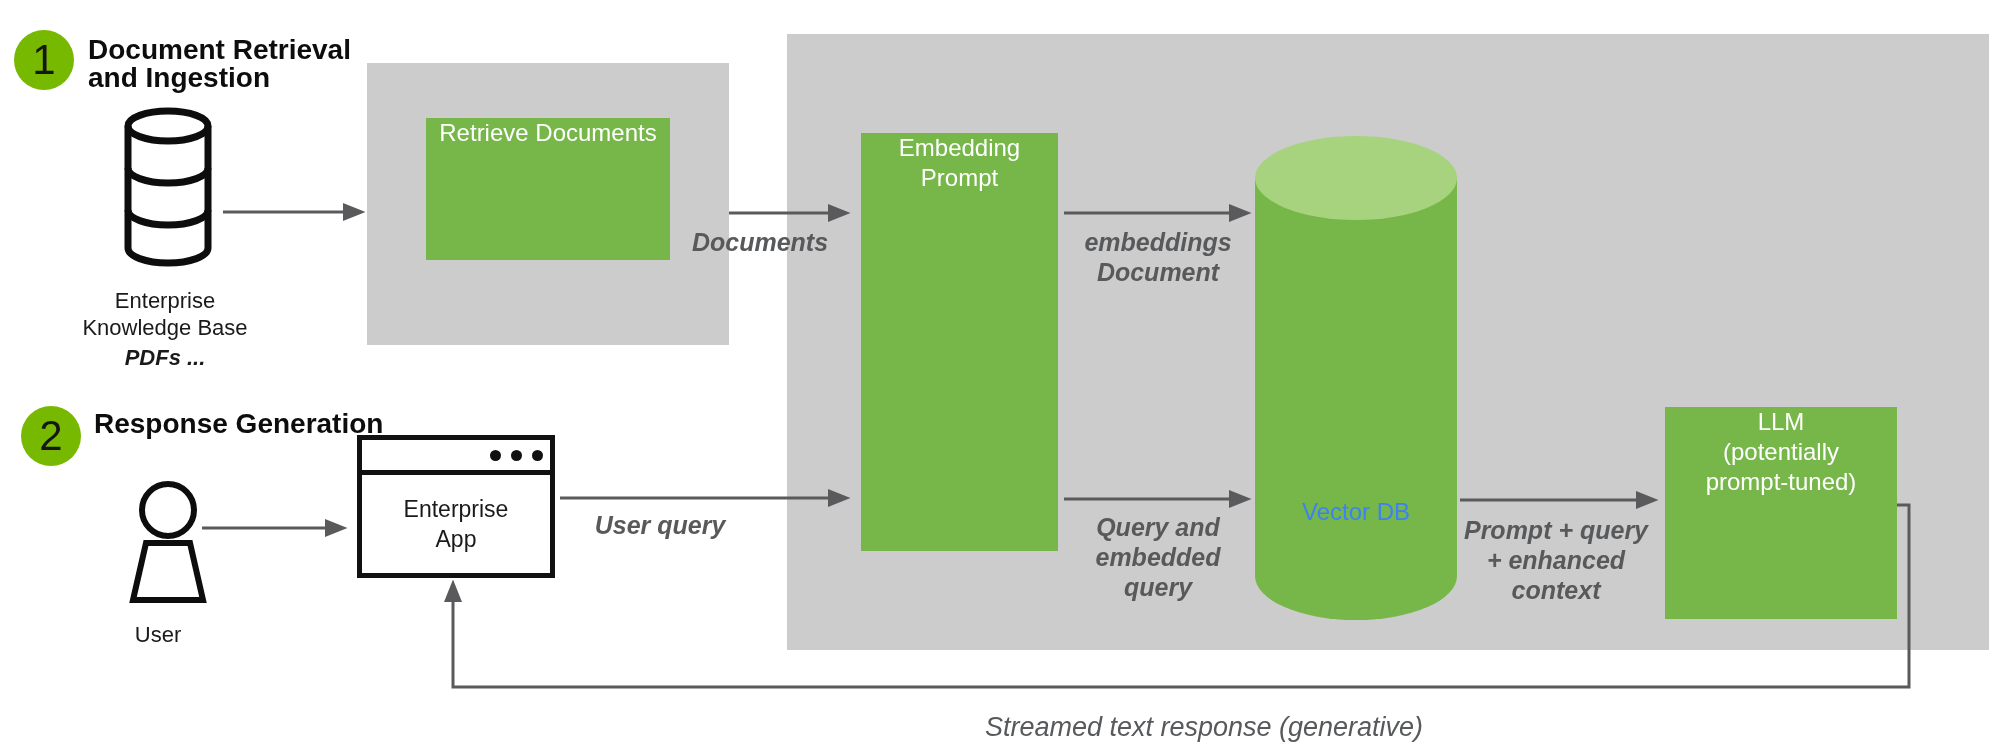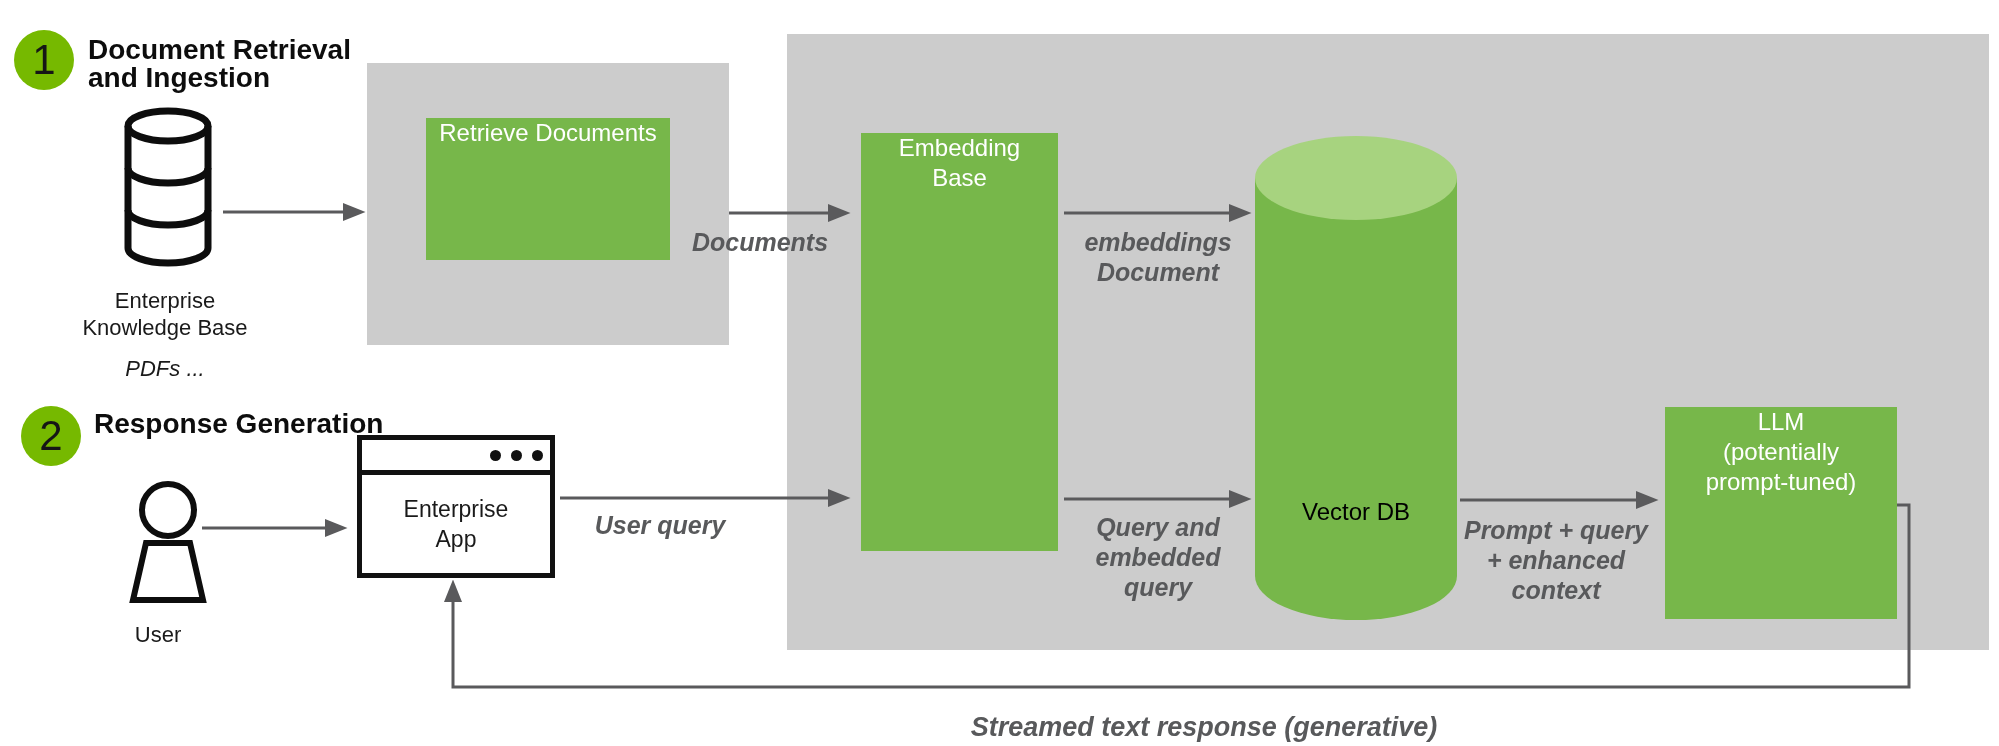--- a/index.html
+++ b/index.html
@@ -14,55 +14,55 @@
         align-items:center;text-align:center;
         font-size:24px;line-height:30px}
   .box-retrieve{left:426px;top:118px;width:244px;height:142px}
   .box-embed{left:861px;top:133px;width:197px;height:418px}
   .box-llm{left:1665px;top:407px;width:232px;height:212px}
 
   .cyl{position:absolute;left:1255px;top:136px;width:202px;height:484px}
   .cyl-body{position:absolute;left:0;right:0;top:42px;bottom:0;background:#77b74a;
             border-radius:0 0 50% 50% / 0 0 44px 44px}
   .cyl-top{position:absolute;left:0;right:0;top:0;height:84px;border-radius:50%;background:#a7d37f}
-  .cyl-label{position:absolute;left:0;right:0;top:362px;text-align:center;color:#000000;font-size:24px}
+  .cyl-label{position:absolute;left:0;right:0;top:362px;text-align:center;color:#3b82f6;font-size:24px}
 
   .badge{position:absolute;width:60px;height:60px;border-radius:50%;background:#76b900;
          display:flex;align-items:center;justify-content:center;font-size:42px;color:#161616}
   .badge-1{left:14px;top:30px}
   .badge-2{left:21px;top:406px}
   .sec-title{position:absolute;font-weight:bold;font-size:28px;line-height:28px;color:#0d0d0d}
   .title-1{left:88px;top:36px}
   .title-2{left:94px;top:410px}
 
   .icon{position:absolute}
   .icon-db{left:123px;top:107px}
   .icon-user{left:126px;top:478px}
 
   .caption{position:absolute;text-align:center;font-size:22px;line-height:27px;color:#1a1a1a}
   .cap-kb{left:40px;top:287px;width:250px}
-  .cap-kb .pdfs{font-weight:normal;font-style:italic;margin-top:14px}
+  .cap-kb .pdfs{font-weight:bold;font-style:italic;margin-top:3px}
   .cap-user{left:98px;top:621px;width:120px}
 
   .app-window{position:absolute;left:357px;top:435px;width:198px;height:143px;
               border:5px solid #111;background:#fff;box-sizing:border-box}
   .app-titlebar{height:30px;border-bottom:5px solid #111;position:relative;background:#fff}
   .dot{position:absolute;width:11px;height:11px;border-radius:50%;background:#111;top:10px}
   .dot-1{left:128px}.dot-2{left:149px}.dot-3{left:170px}
   .app-body{height:98px;display:flex;flex-direction:column;align-items:center;justify-content:center;
             font-size:23px;line-height:30px;color:#1a1a1a;text-align:center}
 
   .edge-label{position:absolute;text-align:center;font-style:italic;font-weight:600;
               color:#58595b;font-size:25px;line-height:30px}
   .lbl-documents{left:610px;top:227px;width:300px}
   .lbl-docembed{left:1008px;top:227px;width:300px}
   .lbl-userquery{left:510px;top:510px;width:300px}
   .lbl-query{left:1008px;top:512px;width:300px}
   .lbl-prompt{left:1406px;top:515px;width:300px}
-  .lbl-streamed{left:954px;top:712px;width:500px;font-size:27px;font-weight:700}
+  .lbl-streamed{left:954px;top:712px;width:500px;font-size:27px;font-weight:400}
 
   .arrows{position:absolute;left:0;top:0;pointer-events:none}
 </style>
 </head>
 <body>
 
 <div class="canvas">
 
   <div class="panel panel-big"></div>
   <div class="panel panel-small"></div>
@@ -94,21 +94,21 @@
     <div>Knowledge Base</div>
     <div class="pdfs">PDFs ...</div>
   </div>
 
   <div class="gbox box-retrieve">
     <div>Retrieve Documents</div>
   </div>
 
   <div class="gbox box-embed">
     <div>Embedding</div>
-    <div>Base</div>
+    <div>Prompt</div>
   </div>
 
   <div class="cyl">
     <div class="cyl-body"></div>
     <div class="cyl-top"></div>
     <div class="cyl-label">Vector DB</div>
   </div>
 
   <div class="gbox box-llm">
     <div>LLM</div>

